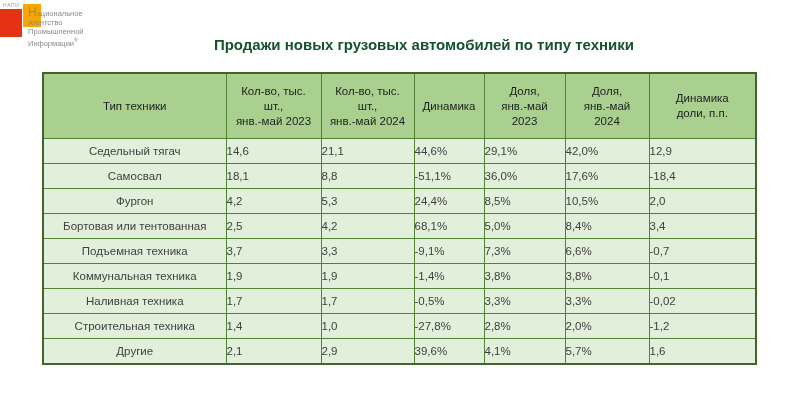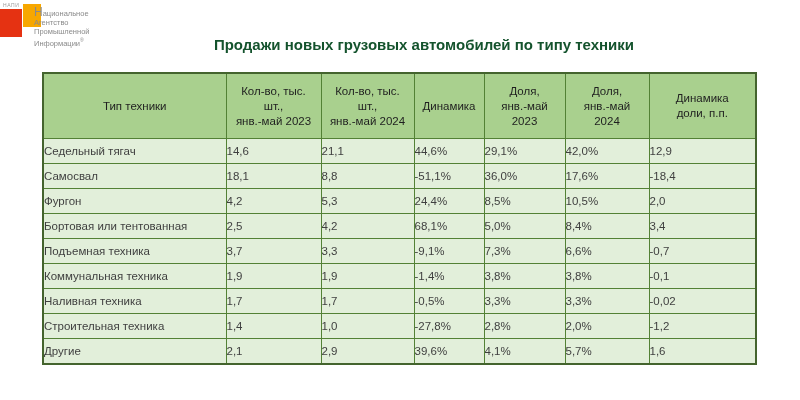--- a/index.html
+++ b/index.html
@@ -15,21 +15,21 @@
   .logo { position: absolute; top: 0; left: 0; width: 140px; height: 55px; }
   .napi-mini {
     position: absolute; top: 2px; left: 3px;
     font-size: 5px; letter-spacing: 0.6px;
     color: #9a9a9a;
   }
   .sq { position: absolute; }
   .sq.red    { top: 9px;  left: 0;    width: 22px; height: 28px; background: var(--logo-red); }
   .sq.orange { top: 4px;  left: 23px; width: 18px; height: 23px; background: var(--logo-orange); }
   .logo-text {
-    position: absolute; top: 8px; left: 34px;
+    position: absolute; top: 8px; left: 28px;
     color: var(--logo-gray);
     font-size: 7.5px; line-height: 9px;
     white-space: nowrap;
   }
   .logo-line.ln0::first-letter { font-size: 12px; }
   .logo-line .reg { font-size: 5px; vertical-align: super; }
 
   
   .title {
     position: absolute; top: 36px; left: 0;
@@ -62,21 +62,21 @@
     padding: 0 2px;
   }
   table.sales td {
     background: var(--row-bg);
     height: 24px;
     font-size: 11.5px;
     color: #3f3f3f;
     vertical-align: middle;
     padding: 0;
   }
-  td.type-cell { text-align: left; padding-left: 8px; margin-left: 41px; }
+  td.type-cell { text-align: center; padding-left: 8px; margin-left: 41px; }
   td.num-cell  { text-align: left; }
   tr.total td  { color: var(--total-color); font-weight: bold; }
 </style>
 </head>
 <body>
 
 <div class="logo">
   <div class="napi-mini">НАПИ</div>
   <div class="sq red"></div>
   <div class="sq orange"></div>

